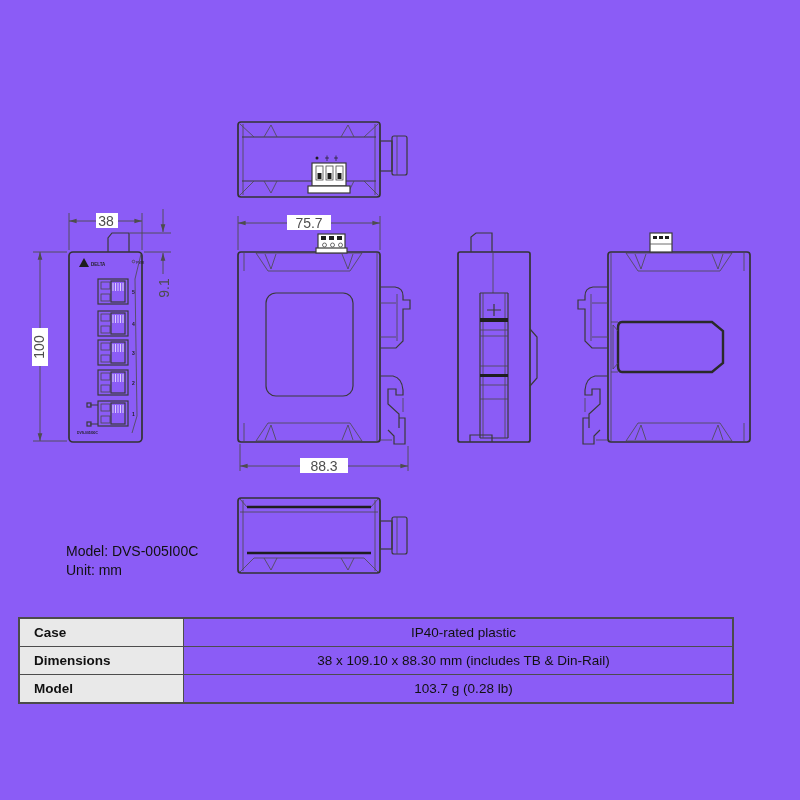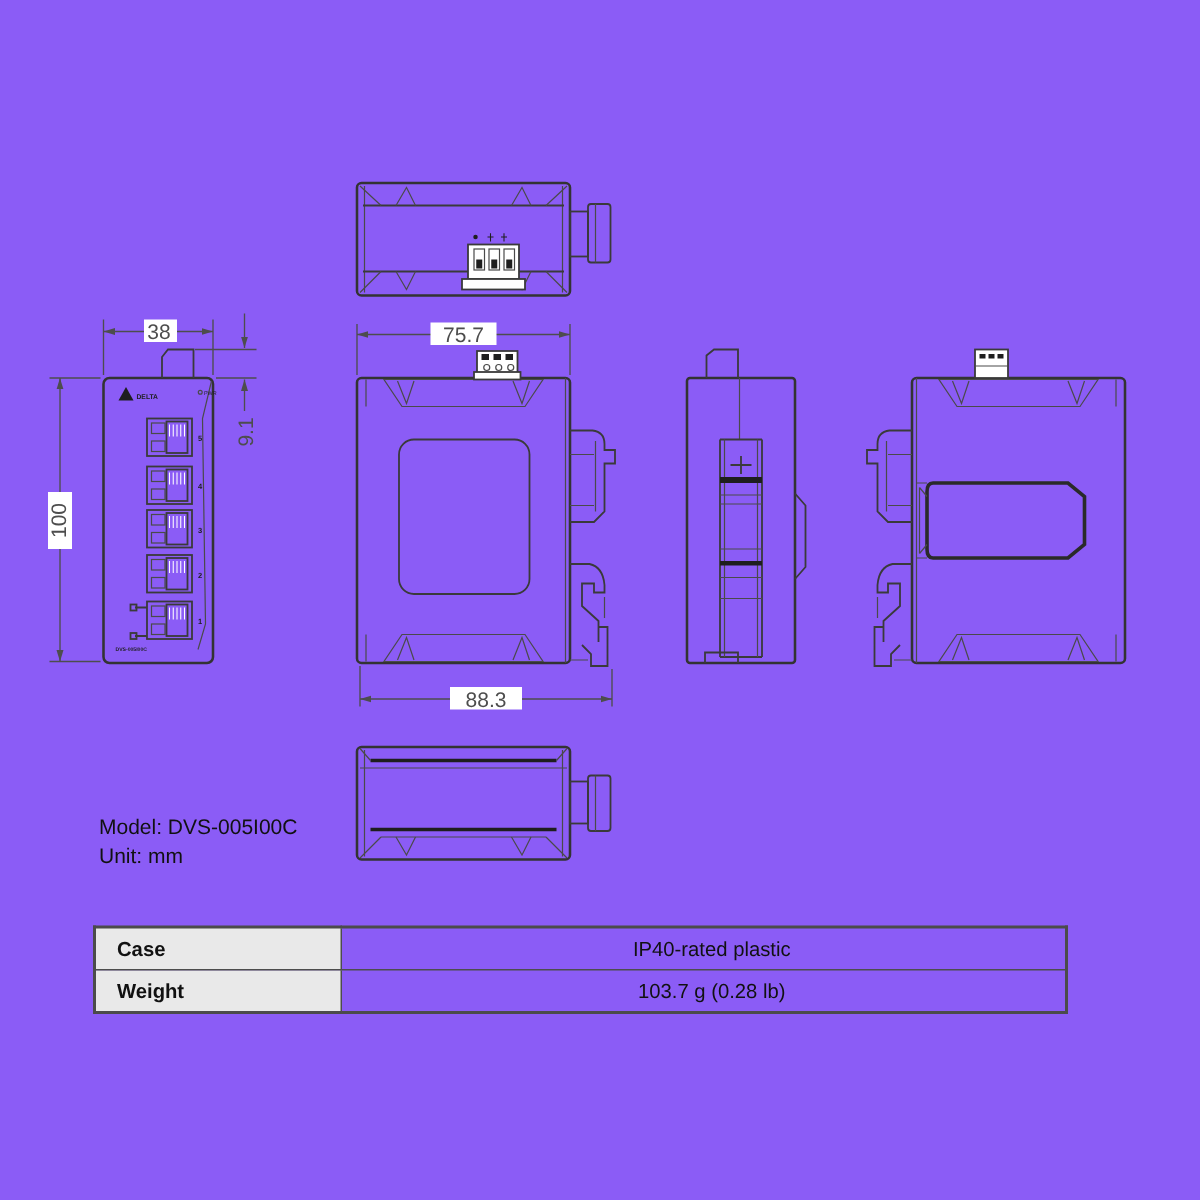--- a/index.html
+++ b/index.html
@@ -19,23 +19,23 @@
   
   .dimline, .ext { fill:none; stroke:#4d4d4d; stroke-width:0.9; }
   text.dim   { font-size:14px; fill:#4d4d4d; }
   text.note  { font-size:14px; fill:#111111; }
   text.portnum  { font-size:5px;  font-weight:bold; fill:#1e1e1e; }
   text.brand    { font-size:4.5px; font-weight:bold; fill:#1e1e1e; }
   text.pwrtext  { font-size:3.6px; fill:#1e1e1e; }
   text.devlabel { font-size:3.4px; font-weight:bold; fill:#1e1e1e; }
 
   
-  table.spec { position:absolute; left:18px; top:617px; width:650px;
+  table.spec { position:absolute; left:18px; top:617px; width:716px;
                border-collapse:collapse; border:2px solid #4b4b4b;
-               font-size:13.5px; color:#111;margin-left:44px; }
+               font-size:13.5px; color:#111; }
   table.spec th, table.spec td { border:1px solid #4d4d4d; height:27px;text-align:center; }
   table.spec th { width:149px; background:#e9e9e9; text-align:left;
                   padding:0 0 0 14px; font-weight:bold; }
   table.spec td { padding:0 0 0 11px; font-weight:normal; }
 </style>
 </head>
 <body>
 
 <div id="page">
 
@@ -261,19 +261,23 @@
   </g>
 </svg>
 
 <table class="spec">
   <tbody>
     <tr>
       <th>Case</th>
       <td>IP40-rated plastic</td>
     </tr>
     <tr>
-      <th>Weight</th>
+      <th>Dimensions</th>
+      <td>38 x 109.10 x 88.30 mm (includes TB &amp; Din-Rail)</td>
+    </tr>
+    <tr>
+      <th>Model</th>
       <td>103.7 g (0.28 lb)</td>
     </tr>
   </tbody>
 </table>
 
 </div>
 
 </body></html>

